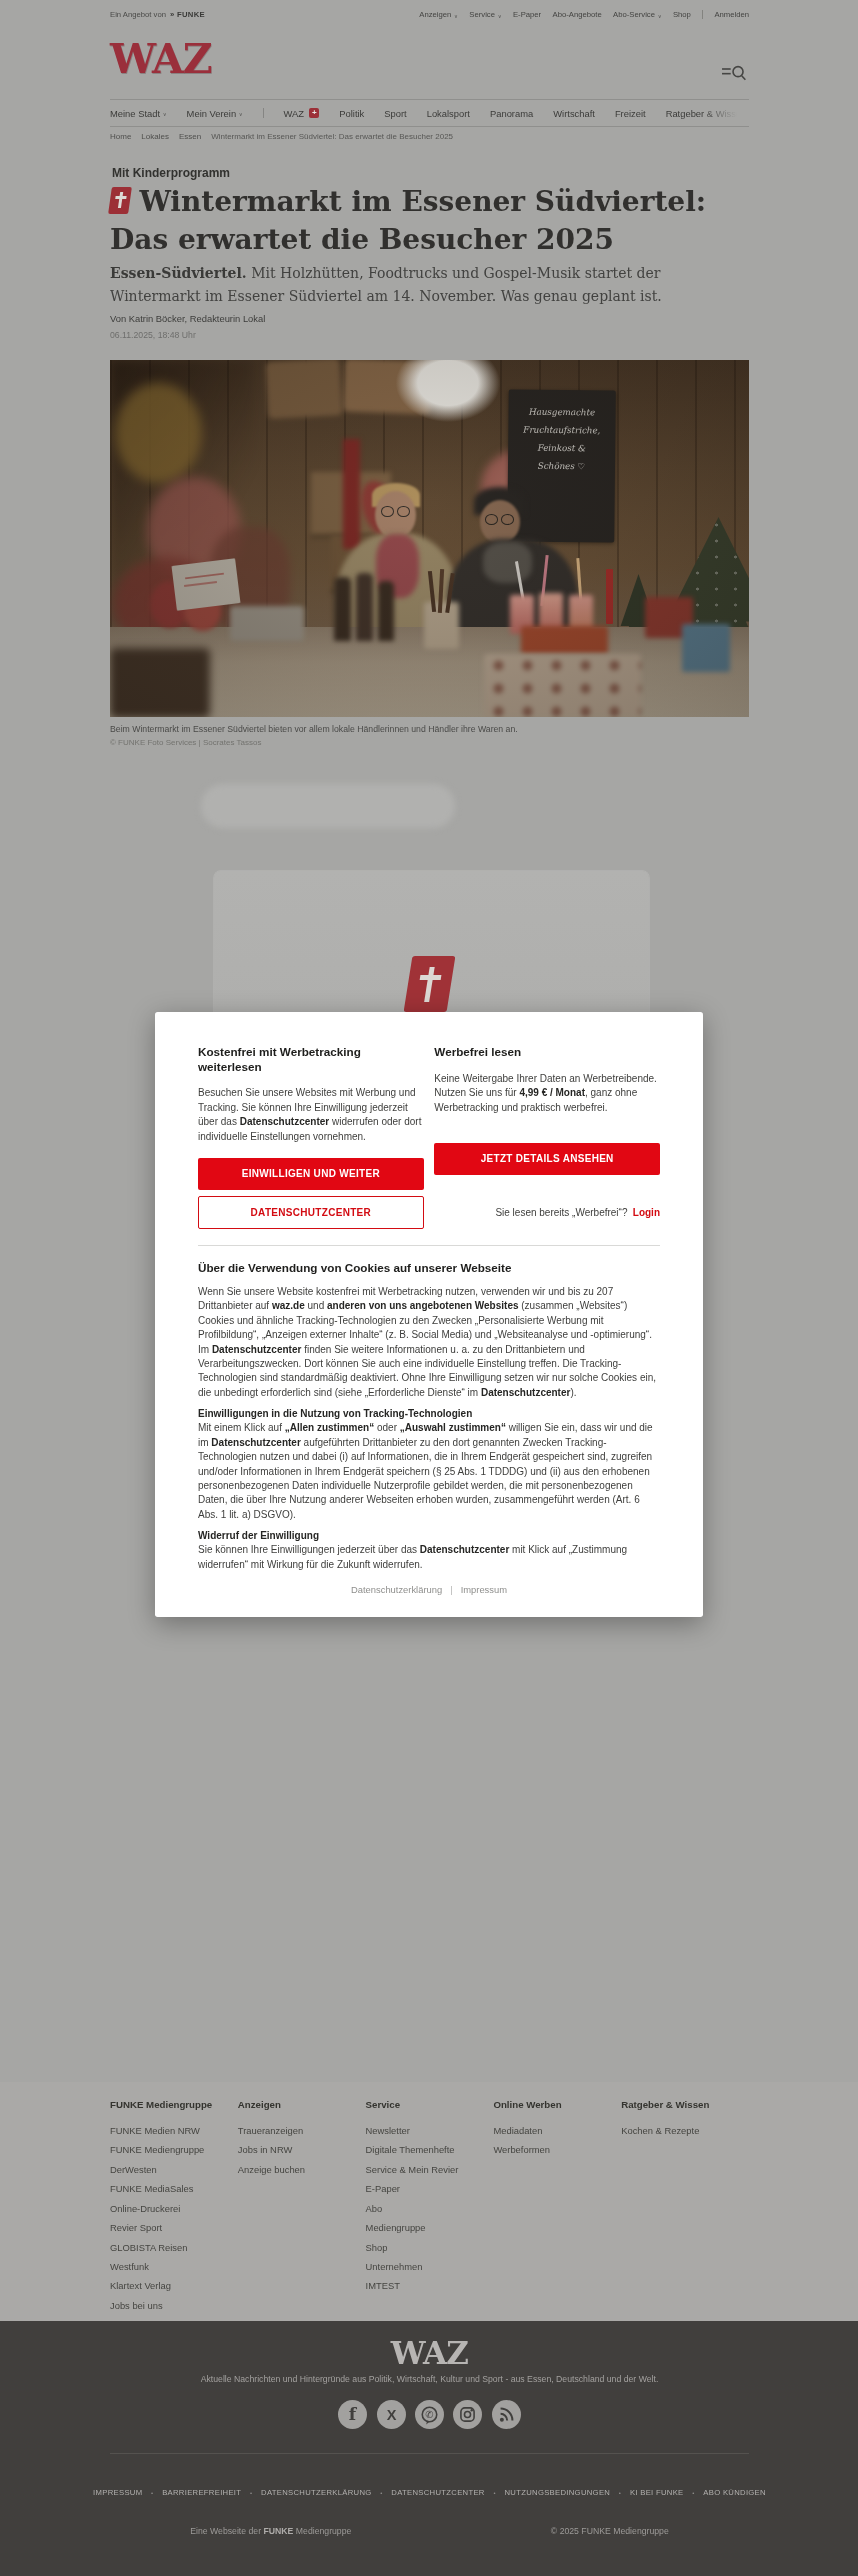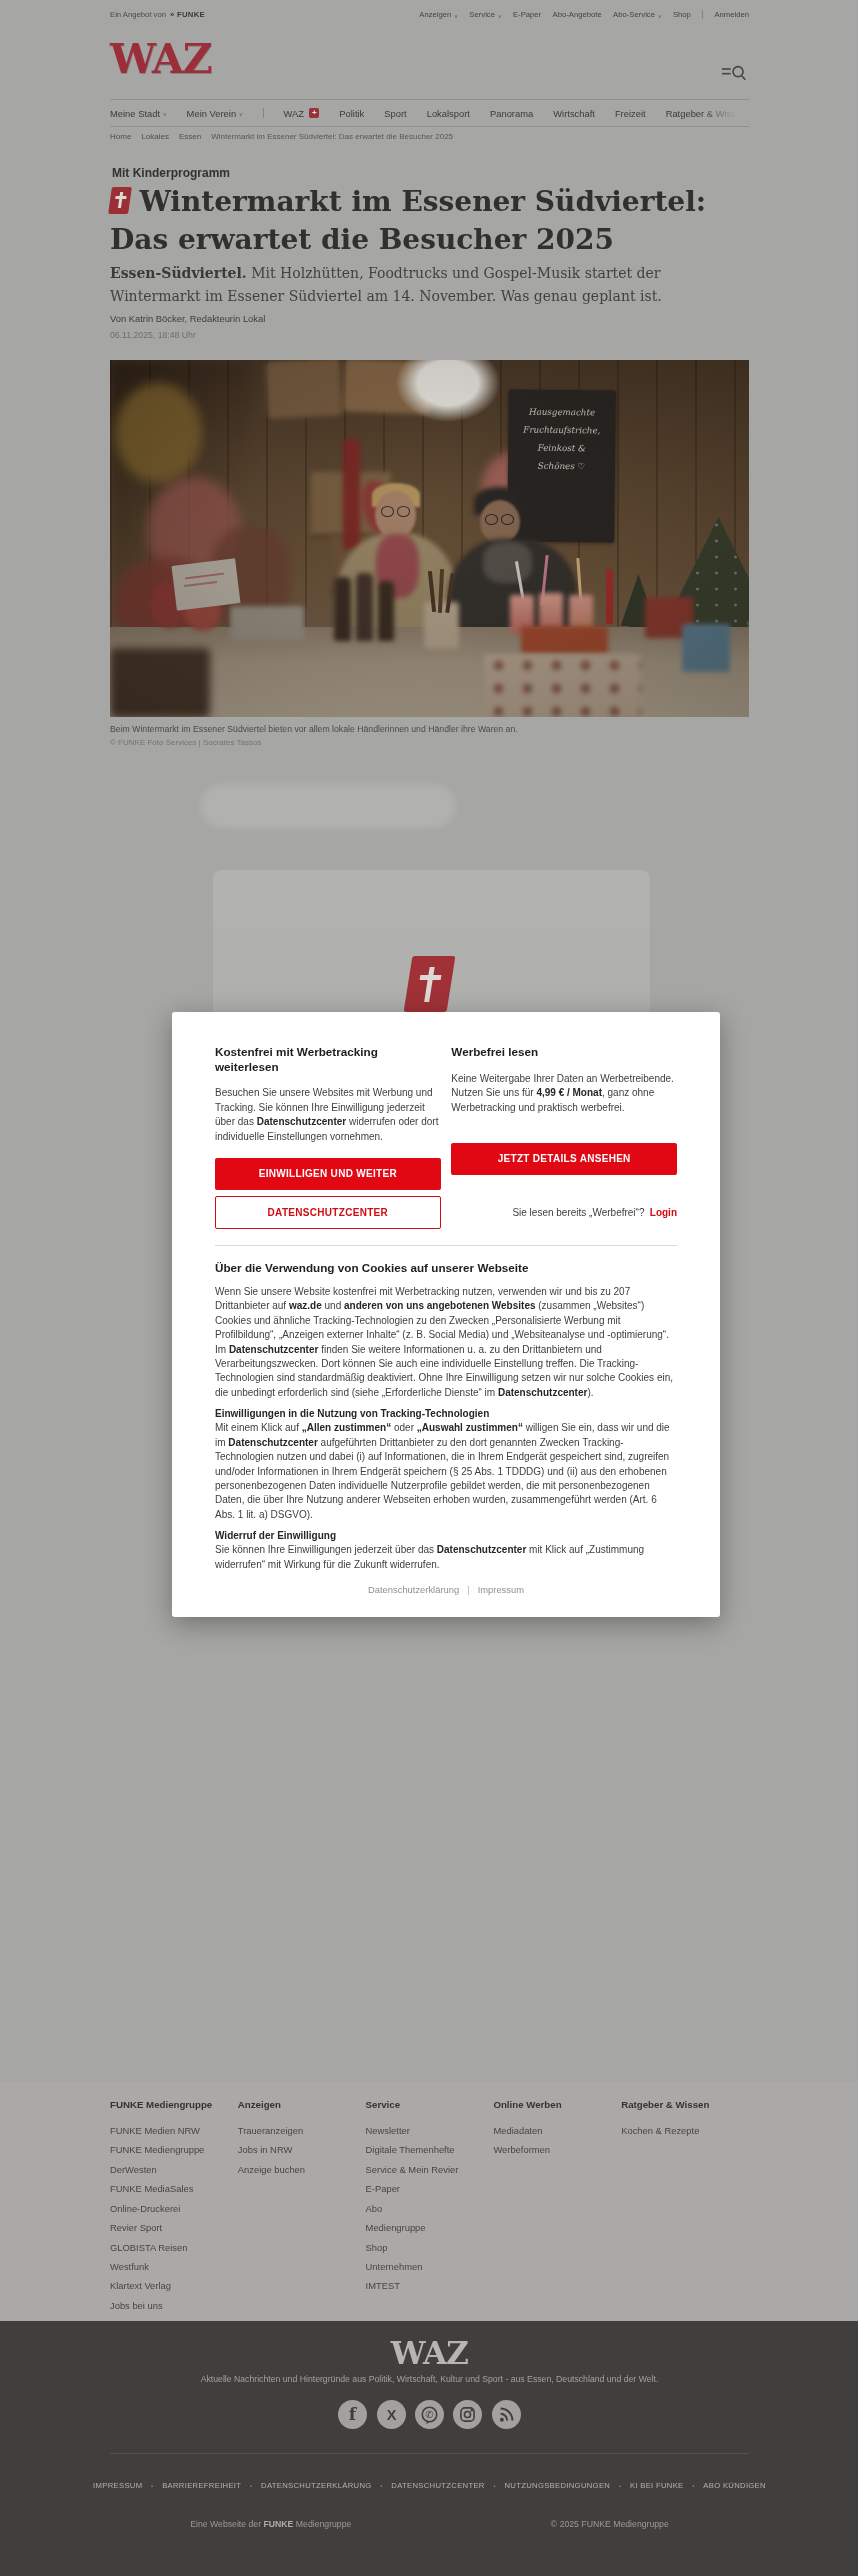--- a/index.html
+++ b/index.html
@@ -75,21 +75,21 @@
 
   
   .pill{top:784px;left:201px;width:254px;height:44px;border-radius:22px;background:#b1b1af;filter:blur(3.3px);}
   .paycard{top:871px;left:214px;width:435px;height:281px;border-radius:6.7px;background:linear-gradient(#b2b2b0,#acacaa);box-shadow:0 0 0 0.7px rgba(190,190,188,.6);}
   .big-badge{top:956px;left:408px;width:43px;height:56px;background:#a03237;border-radius:2.7px;transform:skewX(-9deg);}
   .big-badge i{position:absolute;background:#dcd8d4;}
   .big-badge .pv{left:19px;top:10.7px;width:5.3px;height:35px;}
   .big-badge .ph{left:10.7px;top:19px;width:21.4px;height:5.3px;}
 
   
-  .modal{top:1012px;left:172px;width:548px;background:#ffffff;border-radius:2.7px;box-shadow:0 6.7px 27px rgba(0,0,0,.32);padding:33px 43px 20px;box-sizing:border-box;font-size:10px;line-height:14.4px;color:#3e3e3c;}
+  .modal{top:1012px;left:155px;width:548px;background:#ffffff;border-radius:2.7px;box-shadow:0 6.7px 27px rgba(0,0,0,.32);padding:33px 43px 20px;box-sizing:border-box;font-size:10px;line-height:14.4px;color:#3e3e3c;}
   .m-cols{display:flex;gap:10.7px;}
   .m-col{width:226px;}
   .m-h{font-size:11.7px;line-height:14.7px;font-weight:bold;color:#1e1e1c;margin:0 0 12px;}
   .m-body{height:62px;margin-bottom:9.4px;}
   .m-body b,.m-rich b{color:#262624;}
   .btn{display:flex;align-items:center;justify-content:center;height:32px;background:#e10713;color:#fff;font-weight:bold;font-size:10px;letter-spacing:0.3px;border-radius:2px;cursor:pointer;}
   .m-row2{display:flex;gap:10.7px;margin-top:6.7px;}
   .btn-outline{display:flex;align-items:center;justify-content:center;width:226px;height:33px;border:1.3px solid #d30b12;border-radius:2px;color:#d30b12;font-weight:bold;font-size:10px;letter-spacing:0.3px;box-sizing:border-box;cursor:pointer;}
   .m-login-cell{width:226px;display:flex;align-items:center;justify-content:flex-end;gap:5.3px;font-size:10px;color:#3e3e3c;}
   .m-login{color:#d30b12;font-weight:bold;cursor:pointer;}
@@ -108,21 +108,21 @@
   .fcol-h{font-size:9.7px;font-weight:bold;color:#34342f;margin-bottom:10.7px;}
   .fcol-i{font-size:9.4px;line-height:19.4px;color:#454541;cursor:pointer;}
 
   
   .footer-dark{top:2321px;left:0;width:859px;height:255px;background:#413f3d;text-align:center;}
   .fd-logo{font-family:"DejaVu Serif","Liberation Serif",serif;font-weight:bold;font-size:31px;line-height:32px;letter-spacing:-0.7px;color:#b7b5b3;margin-top:16px;}
   .fd-tag{font-size:8.7px;color:#a3a19f;margin-top:5.3px;}
   .fd-social{display:flex;justify-content:center;gap:9.4px;margin-top:16px;}
   .fd-ic{width:29px;height:29px;border-radius:50%;background:#a2a19f;display:flex;align-items:center;justify-content:center;cursor:pointer;}
   .fd-div{width:639px;margin:24px auto 0;border:0;border-top:0.7px solid #54524f;}
-  .fd-legal{margin-top:27px;font-size:7.7px;letter-spacing:0.3px;color:#b3b1af;}
+  .fd-legal{margin-top:34px;font-size:7.7px;letter-spacing:0.3px;color:#b3b1af;}
   .legal-link{cursor:pointer;}
   .legal-link + .legal-link::before{content:"•";margin:0 8.7px;color:#8f8e8c;font-size:6px;vertical-align:0.7px;}
   .fd-bottom{width:639px;margin:29px auto 0;display:flex;justify-content:space-around;font-size:8.7px;color:#9c9a98;gap:39px;}
   .fd-note b{color:#aeacaa;}
 </style>
 </head>
 <body>
 
 <div class="abs topbar">
   <div class="topbar-inner">

